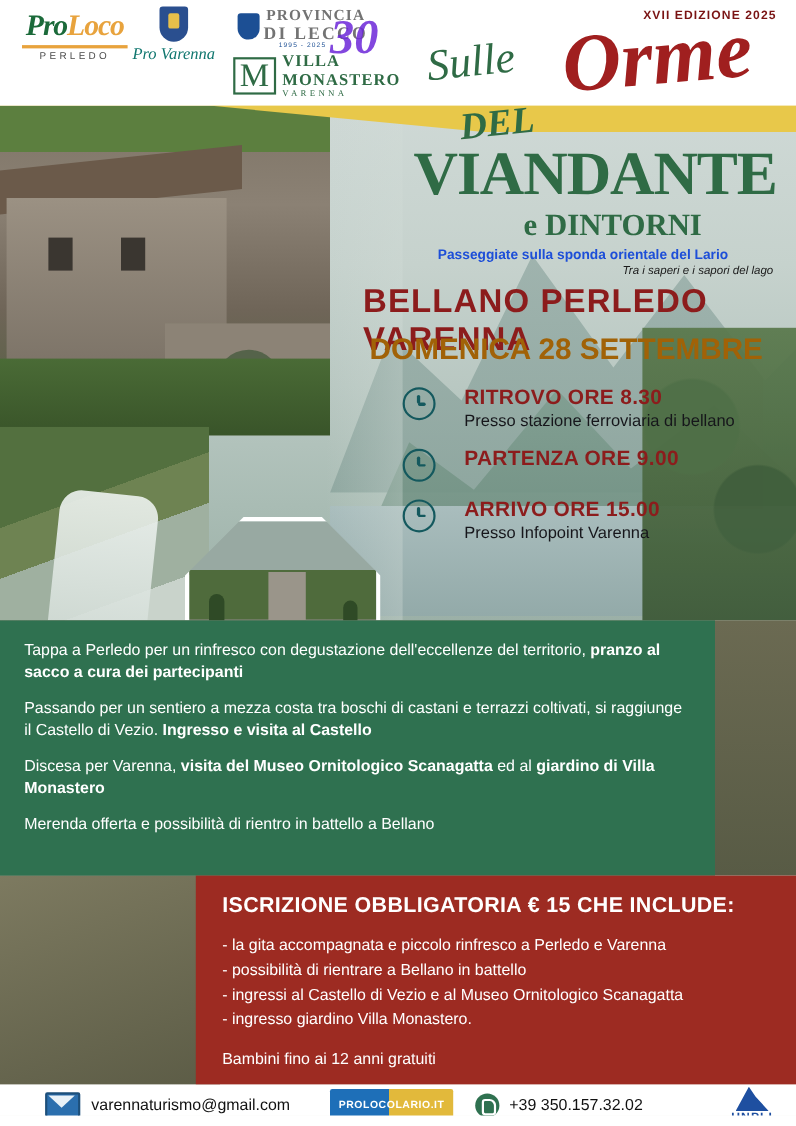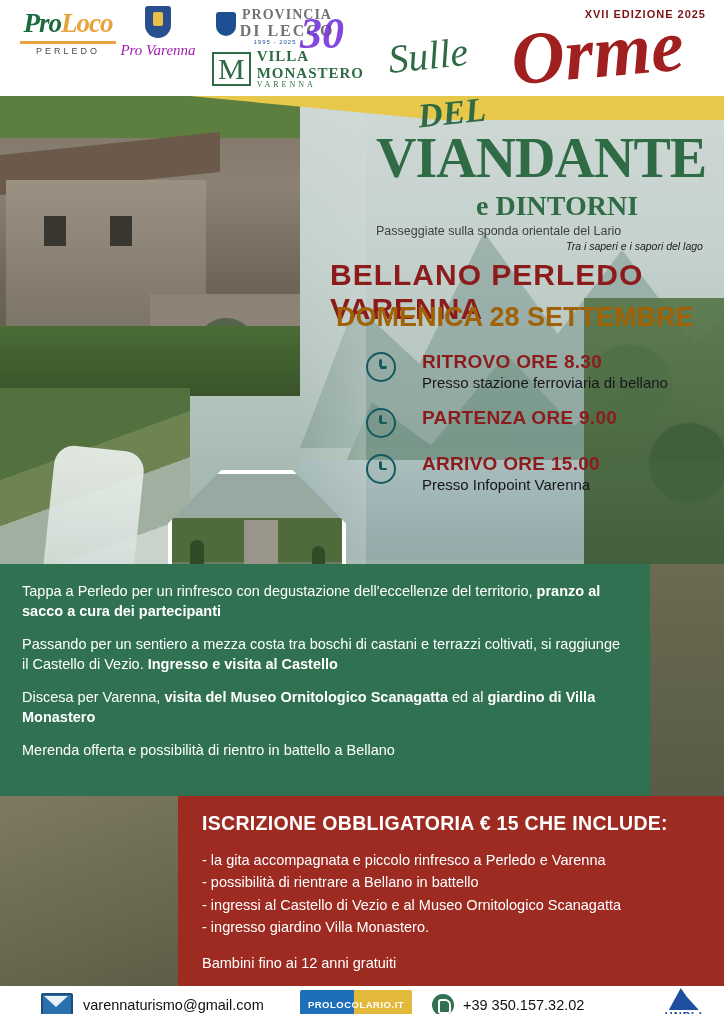--- a/index.html
+++ b/index.html
@@ -21,21 +21,21 @@
 
   .logo-proloco{left:8px;top:8px;width:120px;}
   .pl-word{font-family:"Liberation Serif",serif;font-size:27px;font-weight:bold;color:#1b6a3a;letter-spacing:-1px;font-style:italic;}
   .pl-word span.o{color:#e8a33d;}
   .pl-sub{font-size:9px;letter-spacing:3px;color:#4c4c4c;margin-top:2px;}
   .pl-bar{height:3px;background:#e8a33d;width:96px;margin:2px auto 0;}
 
   .logo-provarenna{left:110px;top:6px;width:96px;}
   .shield{width:26px;height:32px;margin:0 auto;background:#2a4f8f;border-radius:3px 3px 13px 13px;position:relative;}
   .shield:after{content:"";position:absolute;left:50%;top:6px;transform:translateX(-50%);width:10px;height:14px;background:#e8c04a;border-radius:2px;}
-  .pv-name{font-family:"Liberation Serif",serif;font-style:italic;font-size:15px;color:#a21caf;margin-top:4px;}
+  .pv-name{font-family:"Liberation Serif",serif;font-style:italic;font-size:15px;color:#0f766e;margin-top:4px;}
 
   .logo-provincia{left:200px;top:8px;width:150px;}
   .pr-row{display:flex;align-items:center;justify-content:center;gap:4px;}
   .pr-shield{width:20px;height:24px;background:#1c4f94;border-radius:3px 3px 10px 10px;}
   .pr-txt{font-family:"Liberation Serif",serif;font-size:14px;font-weight:bold;color:#737373;letter-spacing:1px;line-height:1.05;}
   .pr-txt small{display:block;font-size:16px;letter-spacing:2px;}
   .pr-tiny{font-size:6px;letter-spacing:1px;color:#1c4f94;}
   .pr-50{position:absolute;left:100px;top:0px;font-family:"Liberation Serif",serif;font-size:44px;font-weight:bold;color:#6d28d9;opacity:.85;font-style:italic;}
 
   .logo-villa{left:212px;top:48px;width:180px;display:flex;align-items:center;gap:6px;}
@@ -46,21 +46,21 @@
   .edition{position:absolute;right:18px;top:8px;font-size:11px;font-weight:bold;color:#7a1414;letter-spacing:1px;z-index:8;}
 
   
   .title-art{position:absolute;left:366px;top:14px;width:350px;height:230px;z-index:6;color:#1f4d2e;}
   .t-sulle{position:absolute;left:22px;top:18px;font-family:"Liberation Serif",serif;font-style:italic;font-size:40px;color:#2f6b45;transform:rotate(-6deg);}
   .t-orme{position:absolute;left:145px;top:-4px;font-family:"Liberation Serif",serif;font-style:italic;font-weight:bold;font-size:74px;color:#a01f1f;transform:rotate(-5deg);}
   .t-del{position:absolute;left:52px;top:80px;font-family:"Liberation Serif",serif;font-style:italic;font-weight:bold;font-size:34px;color:#2f6b45;transform:rotate(-6deg);}
   .t-viandante{position:absolute;left:10px;top:112px;font-family:"Liberation Serif",serif;font-weight:bold;font-size:56px;letter-spacing:-1px;color:#2f6b45;}
   .t-edintorni{position:absolute;left:110px;top:176px;font-family:"Liberation Serif",serif;font-weight:bold;font-size:28px;color:#2f6b45;}
 
-  .t-sub1{position:absolute;left:376px;top:224px;font-size:12.5px;font-weight:normal;color:#404040;z-index:7;}
+  .t-sub1{position:absolute;left:398px;top:224px;font-size:12.5px;font-weight:bold;color:#1d4ed8;z-index:7;}
   .t-sub2{position:absolute;left:566px;top:240px;font-size:10.5px;font-style:italic;color:#1b1b1b;z-index:7;}
 
   
   .hero{position:absolute;left:0;top:88px;width:724px;height:476px;overflow:hidden;z-index:1;}
   .sky{position:absolute;inset:0;background:linear-gradient(180deg,#cfd9d6 0%,#c6d2cd 32%,#b9c8c2 55%,#a9bcb4 78%,#9bb0a7 100%);}
   .mount-far{position:absolute;left:300px;top:60px;width:460px;height:300px;background:linear-gradient(180deg,#9eb2ad,#8aa39c);clip-path:polygon(0% 100%,12% 52%,26% 72%,40% 28%,56% 62%,70% 34%,86% 66%,100% 44%,100% 100%);opacity:.85;}
   .mount-mid{position:absolute;left:330px;top:170px;width:420px;height:240px;background:linear-gradient(180deg,#8aa79a,#6f8f81);clip-path:polygon(0% 100%,10% 60%,24% 78%,42% 40%,58% 70%,76% 46%,92% 72%,100% 60%,100% 100%);opacity:.9;}
   .lake{position:absolute;left:300px;top:372px;width:424px;height:100px;background:linear-gradient(180deg,#a9bdbd,#93aaa9);}
   .forest-r{position:absolute;right:-10px;top:210px;width:150px;height:300px;background:radial-gradient(circle at 30% 30%, #4d6d44 0 18%, transparent 19%),radial-gradient(circle at 70% 55%, #3f5d39 0 20%, transparent 21%),linear-gradient(180deg,#5b7a4e,#3b5635);opacity:.95;}
 

